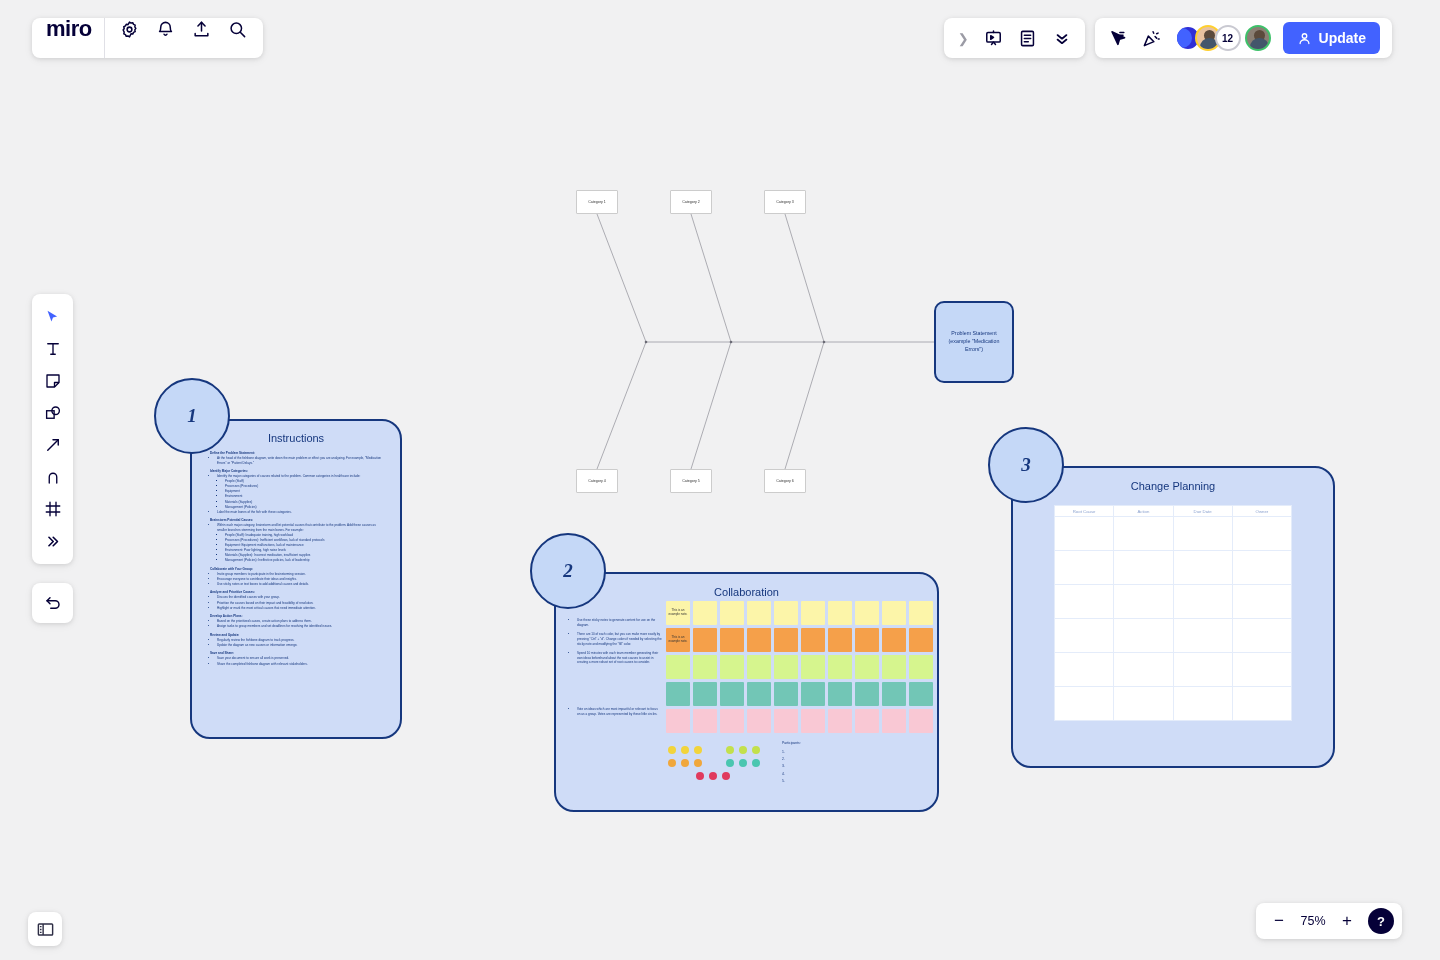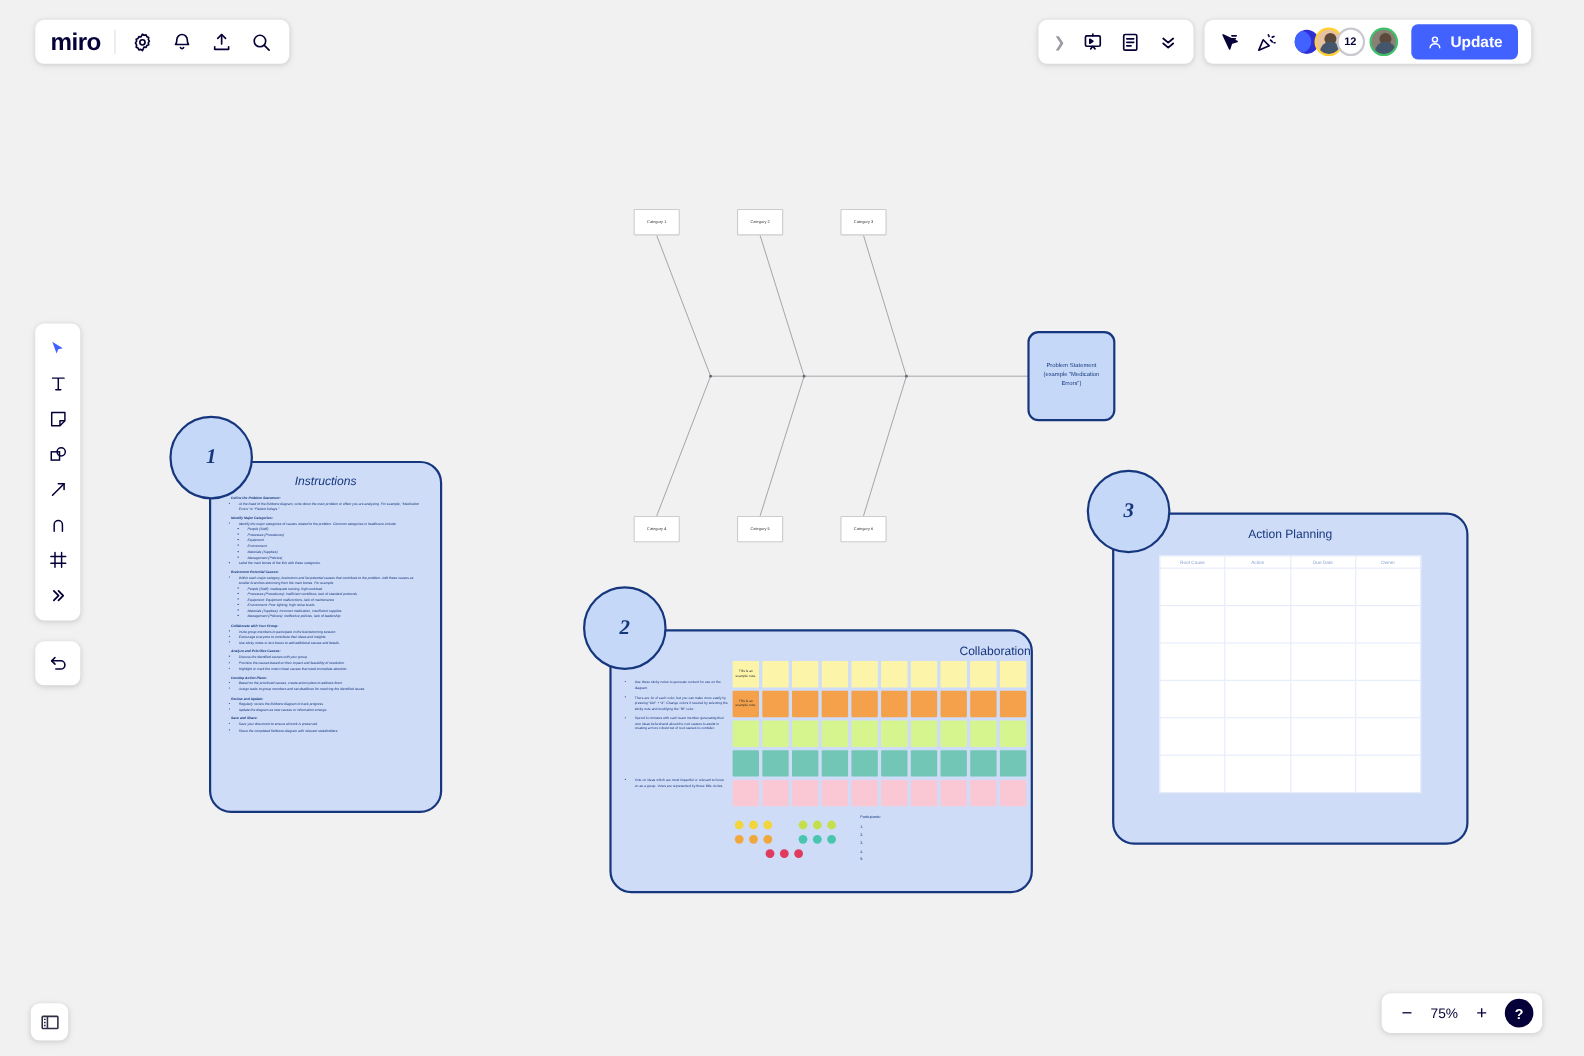--- a/index.html
+++ b/index.html
@@ -9,21 +9,21 @@
     font-family: "Liberation Sans", sans-serif;
     overflow: hidden;
     position: relative;
   }
   .canvas { position: absolute; inset: 0; }
 
   
   .top-left-bar {
     position: absolute; left: 32px; top: 18px;
     height: 40px; background: #fff; border-radius: 8px;
-    display: flex; align-items: center;
+    display: flex; 
     box-shadow: 0 1px 4px rgba(0,0,0,.10), 0 2px 10px rgba(0,0,0,.06);
     padding: 0 14px; gap: 14px; z-index: 40;
   }
   .miro-logo {
     font-size: 22px; font-weight: bold; color: #050038;
     letter-spacing: -0.5px; padding-right: 12px;
     border-right: 1px solid #e0e0e6; line-height: 1;
   }
   .tl-icon { width: 22px; height: 22px; display:flex; align-items:center; justify-content:center; cursor:pointer; }
   .tl-icon svg { display:block; }
@@ -134,21 +134,21 @@
     border:2.5px solid #16377e; display:flex; align-items:center; justify-content:center;
     font-size:19px; font-style:italic; font-weight:bold; color:#16377e;
     font-family:"Liberation Serif", serif; z-index:5;
   }
   .card-title {
     text-align:center; color:#16377e; font-size:11px; font-weight:500;
     font-family:"Liberation Sans", sans-serif;
   }
 
   
-  #instructions-card { left:190px; top:419px; width:212px; height:320px;font-style:italic; }
+  #instructions-card { left:190px; top:419px; width:212px; height:320px; }
   .instr-body { padding: 6px 14px 6px 18px; font-size:3.1px; color:#16377e; line-height:1.45; }
   .instr-h { font-weight:bold; margin-top:4px; }
   .instr-h.first { margin-top:0; }
   .instr-body ul { margin: 0 0 0 7px; padding:0; list-style: disc; }
   .instr-body ul ul { list-style: square; margin-left: 8px; }
   .instr-body li { margin: 0.6px 0; }
 
   
   #collab-card { left:554px; top:572px; width:385px; height:240px; }
   .collab-left { position:absolute; left:14px; top:44px; width:92px; font-size:3.1px; color:#16377e; line-height:1.5;}
@@ -177,21 +177,21 @@
     background:#fff; border-collapse:collapse; table-layout:fixed;
   }
   .ap-table th, .ap-table td { border:0.7px solid #e4ecfa; }
   .ap-table th {
     font-size:4.3px; color:#8ba2cf; font-weight:normal; height:11px;
     background:#fff;
   }
   .ap-table td { height:34px; }
 
   .instr-title-pos { position:absolute; left:0; right:0; top:11px; }
-  .collab-title-pos { position:absolute; left:0; right:0; top:12px;text-align:right; }
+  .collab-title-pos { position:absolute; left:0; right:0; top:12px; }
   .ap-title-pos { position:absolute; left:0; right:0; top:12px; }
 </style>
 </head>
 <body>
 
 <div class="canvas">
 
   <svg class="fishbone">
     <line x1="646" y1="342" x2="936" y2="342" stroke="#9a9aa2" stroke-width="0.8"></line>
     <line x1="597" y1="214" x2="646" y2="342" stroke="#9a9aa2" stroke-width="0.8"></line>
@@ -408,21 +408,21 @@
           <div>4.</div>
           <div>5.</div>
         </div>
     </div>
   </div>
 
   <div class="step-circle" style="left:988px; top:427px; width:76px; height:76px;">
     <span>3</span>
   </div>
   <div class="card" id="action-card">
-    <div class="card-title ap-title-pos">Action Planning</div>
+    <div class="card-title ap-title-pos">Change Planning</div>
     <table class="ap-table">
       <thead>
           <tr id="ap-head">
             <th>Root Cause</th>
             <th>Action</th>
             <th>Due Date</th>
             <th>Owner</th>
           </tr>
         </thead>
       <tbody id="ap-body">

